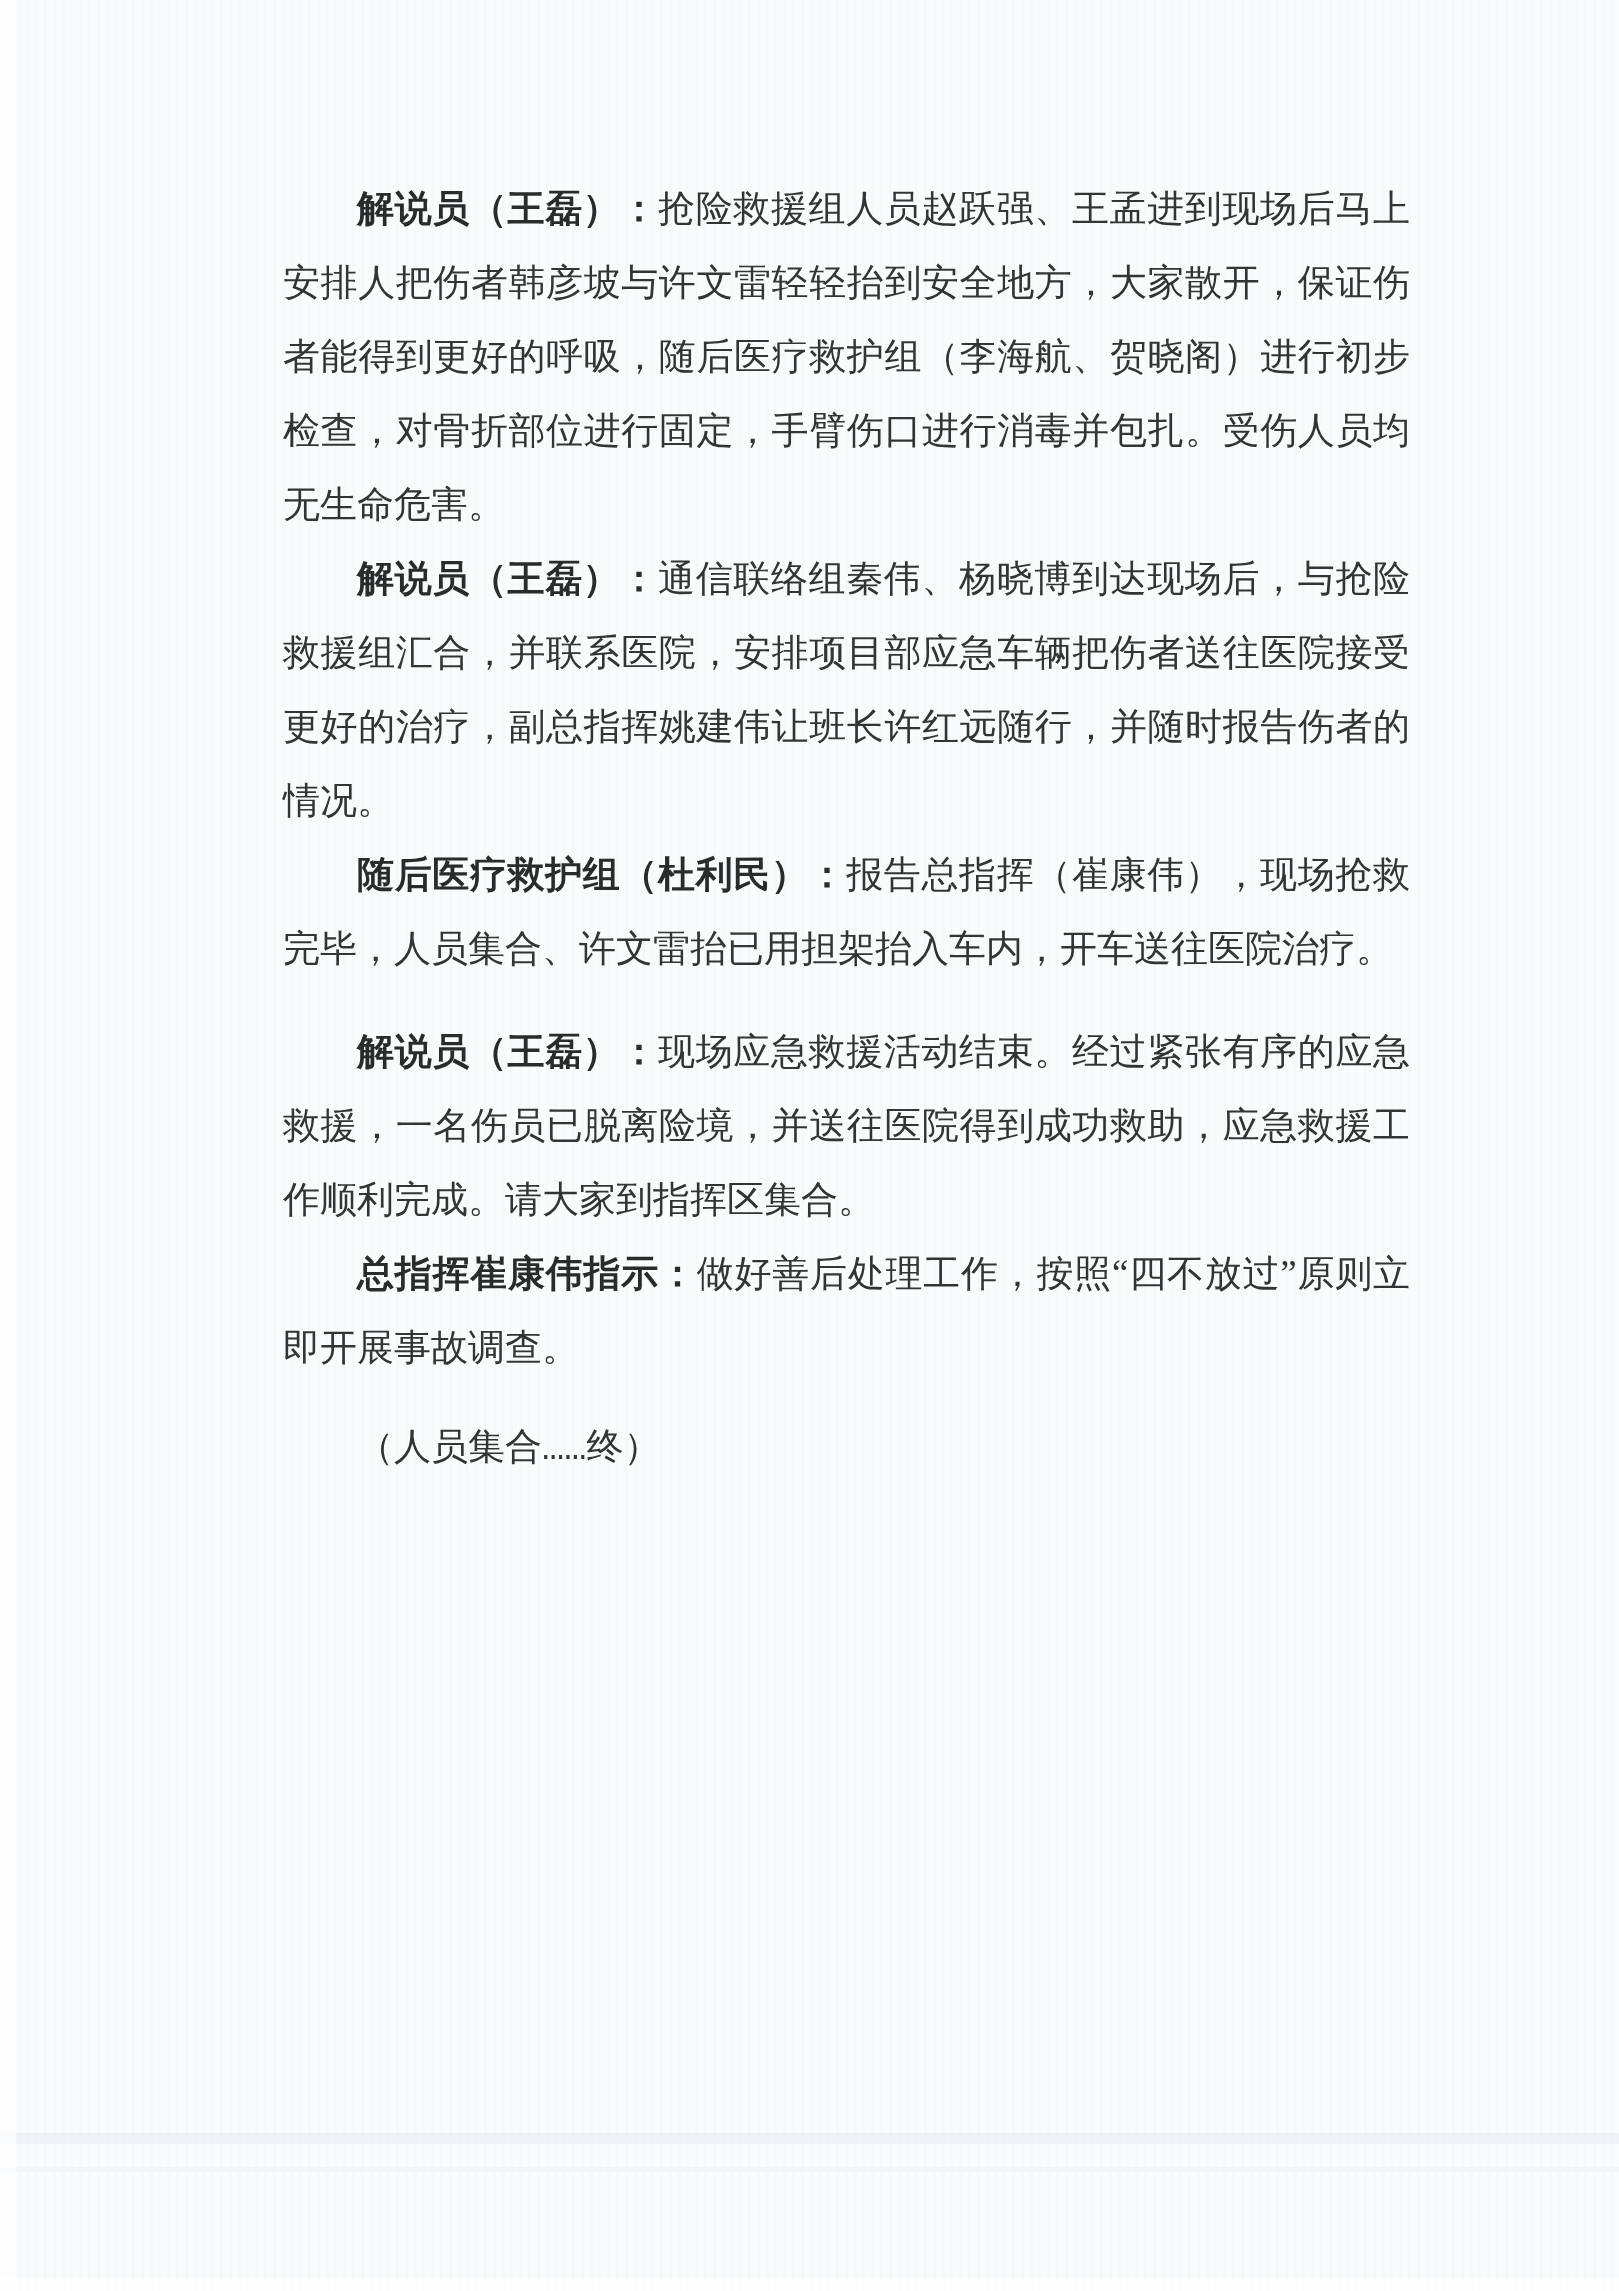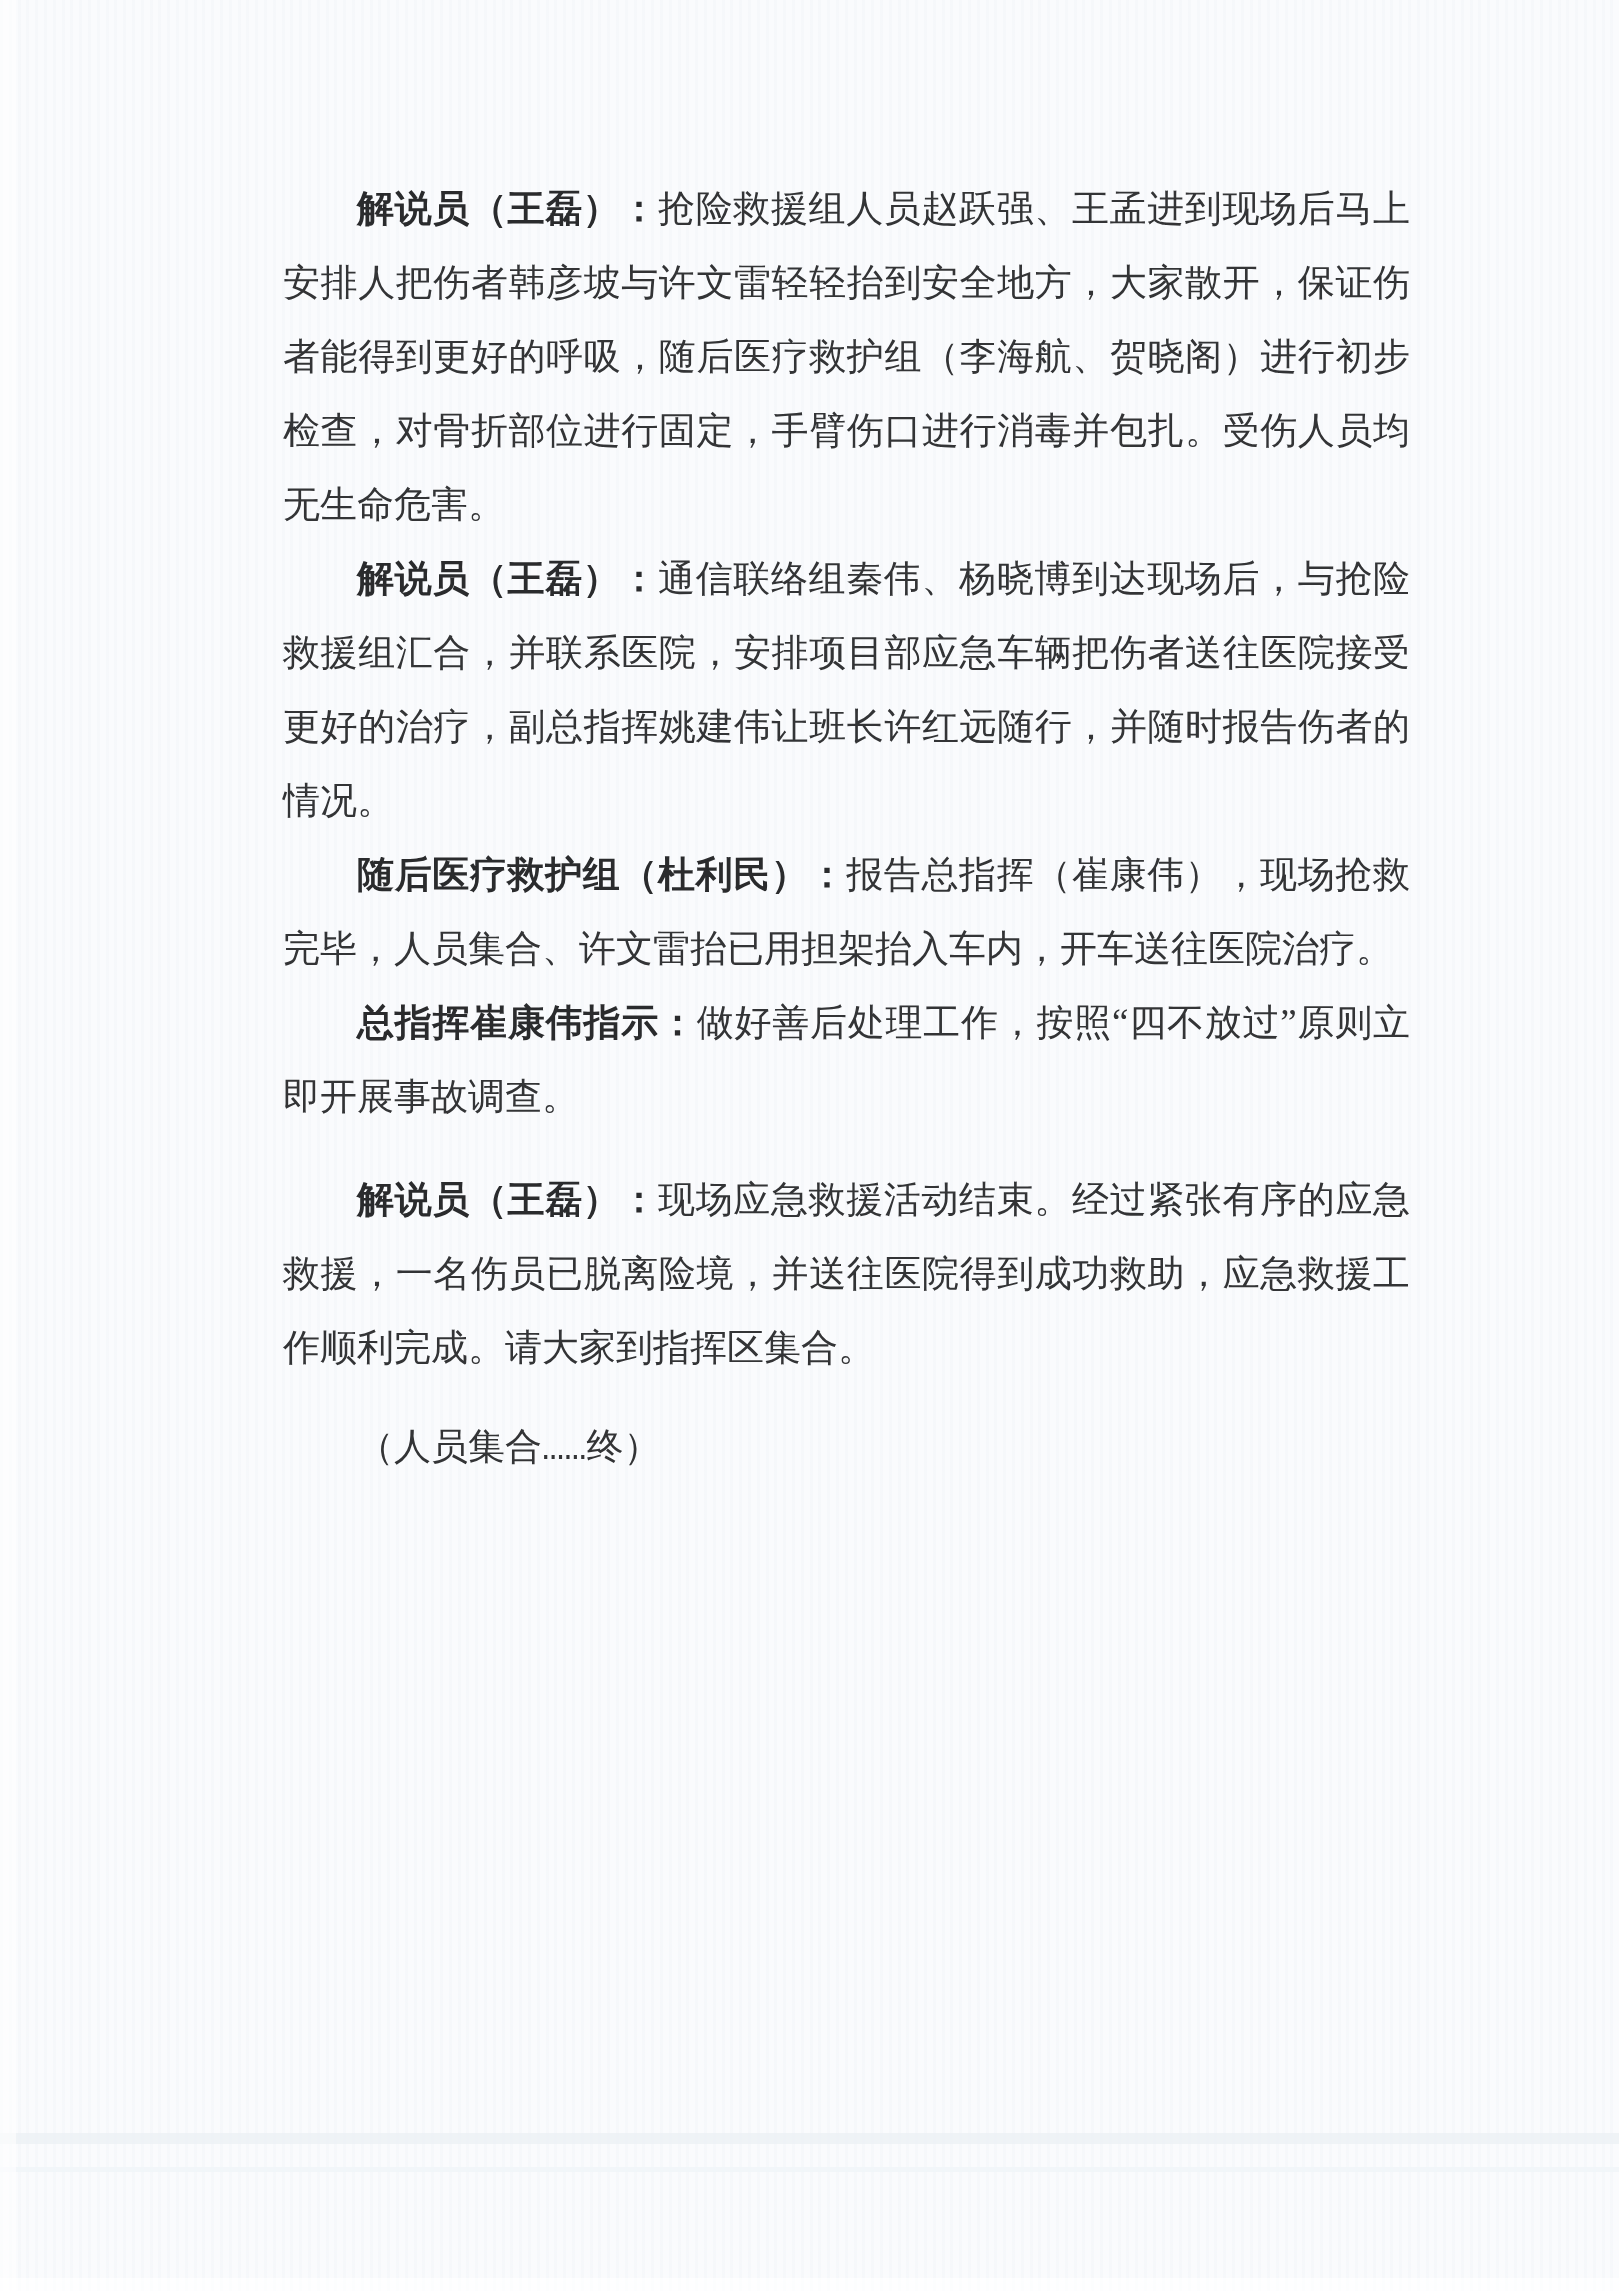--- a/index.html
+++ b/index.html
@@ -93,23 +93,23 @@
 
 <div class="page-text">
 
   <p class="para"><b class="speaker">解说员（王磊）：</b><span>抢险救援组人员赵跃强、王孟进到现场后马上安排人把伤者韩彦坡与许文雷轻轻抬到安全地方，大家散开，保证伤者能得到更好的呼吸，随后医疗救护组（李海航、贺晓阁）进行初步检查，对骨折部位进行固定，手臂伤口进行消毒并包扎。受伤人员均无生命危害。</span></p>
 
   <p class="para"><b class="speaker">解说员（王磊）：</b><span>通信联络组秦伟、杨晓博到达现场后，与抢险救援组汇合，并联系医院，安排项目部应急车辆把伤者送往医院接受更好的治疗，副总指挥姚建伟让班长许红远随行，并随时报告伤者的情况。</span></p>
 
   <p class="para"><b class="speaker">随后医疗救护组（杜利民）：</b><span>报告总指挥（崔康伟），现场抢救完毕，人员集合、许文雷抬已用担架抬入车内，开车送往医院治疗。</span></p>
 
 
+  <p class="para gap30"><b class="speaker">解说员（王磊）：</b><span>现场应急救援活动结束。经过紧张有序的应急救援，一名伤员已脱离险境，并送往医院得到成功救助，应急救援工作顺利完成。请大家到指挥区集合。</span></p>
+
   <p class="para"><b class="speaker">总指挥崔康伟指示：</b><span>做好善后处理工作，按照“四不放过”原则立即开展事故调查。</span></p>
-
-  <p class="para gap30"><b class="speaker">解说员（王磊）：</b><span>现场应急救援活动结束。经过紧张有序的应急救援，一名伤员已脱离险境，并送往医院得到成功救助，应急救援工作顺利完成。请大家到指挥区集合。</span></p>
 
   <p class="para gap27"><b class="speaker"></b><span>（人员集合……终）</span></p>
 
 
 </div>
 
 <div class="scan-band-1"></div>
 <div class="scan-band-2"></div>
 <div class="edge-left"></div>
 <div class="edge-bottom"></div>

